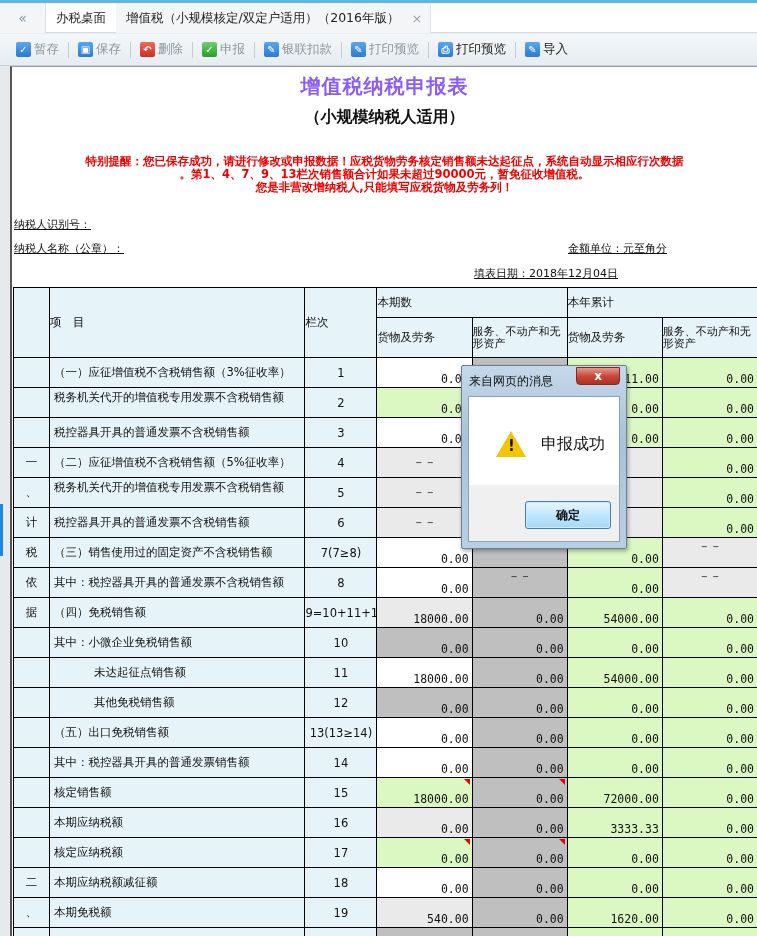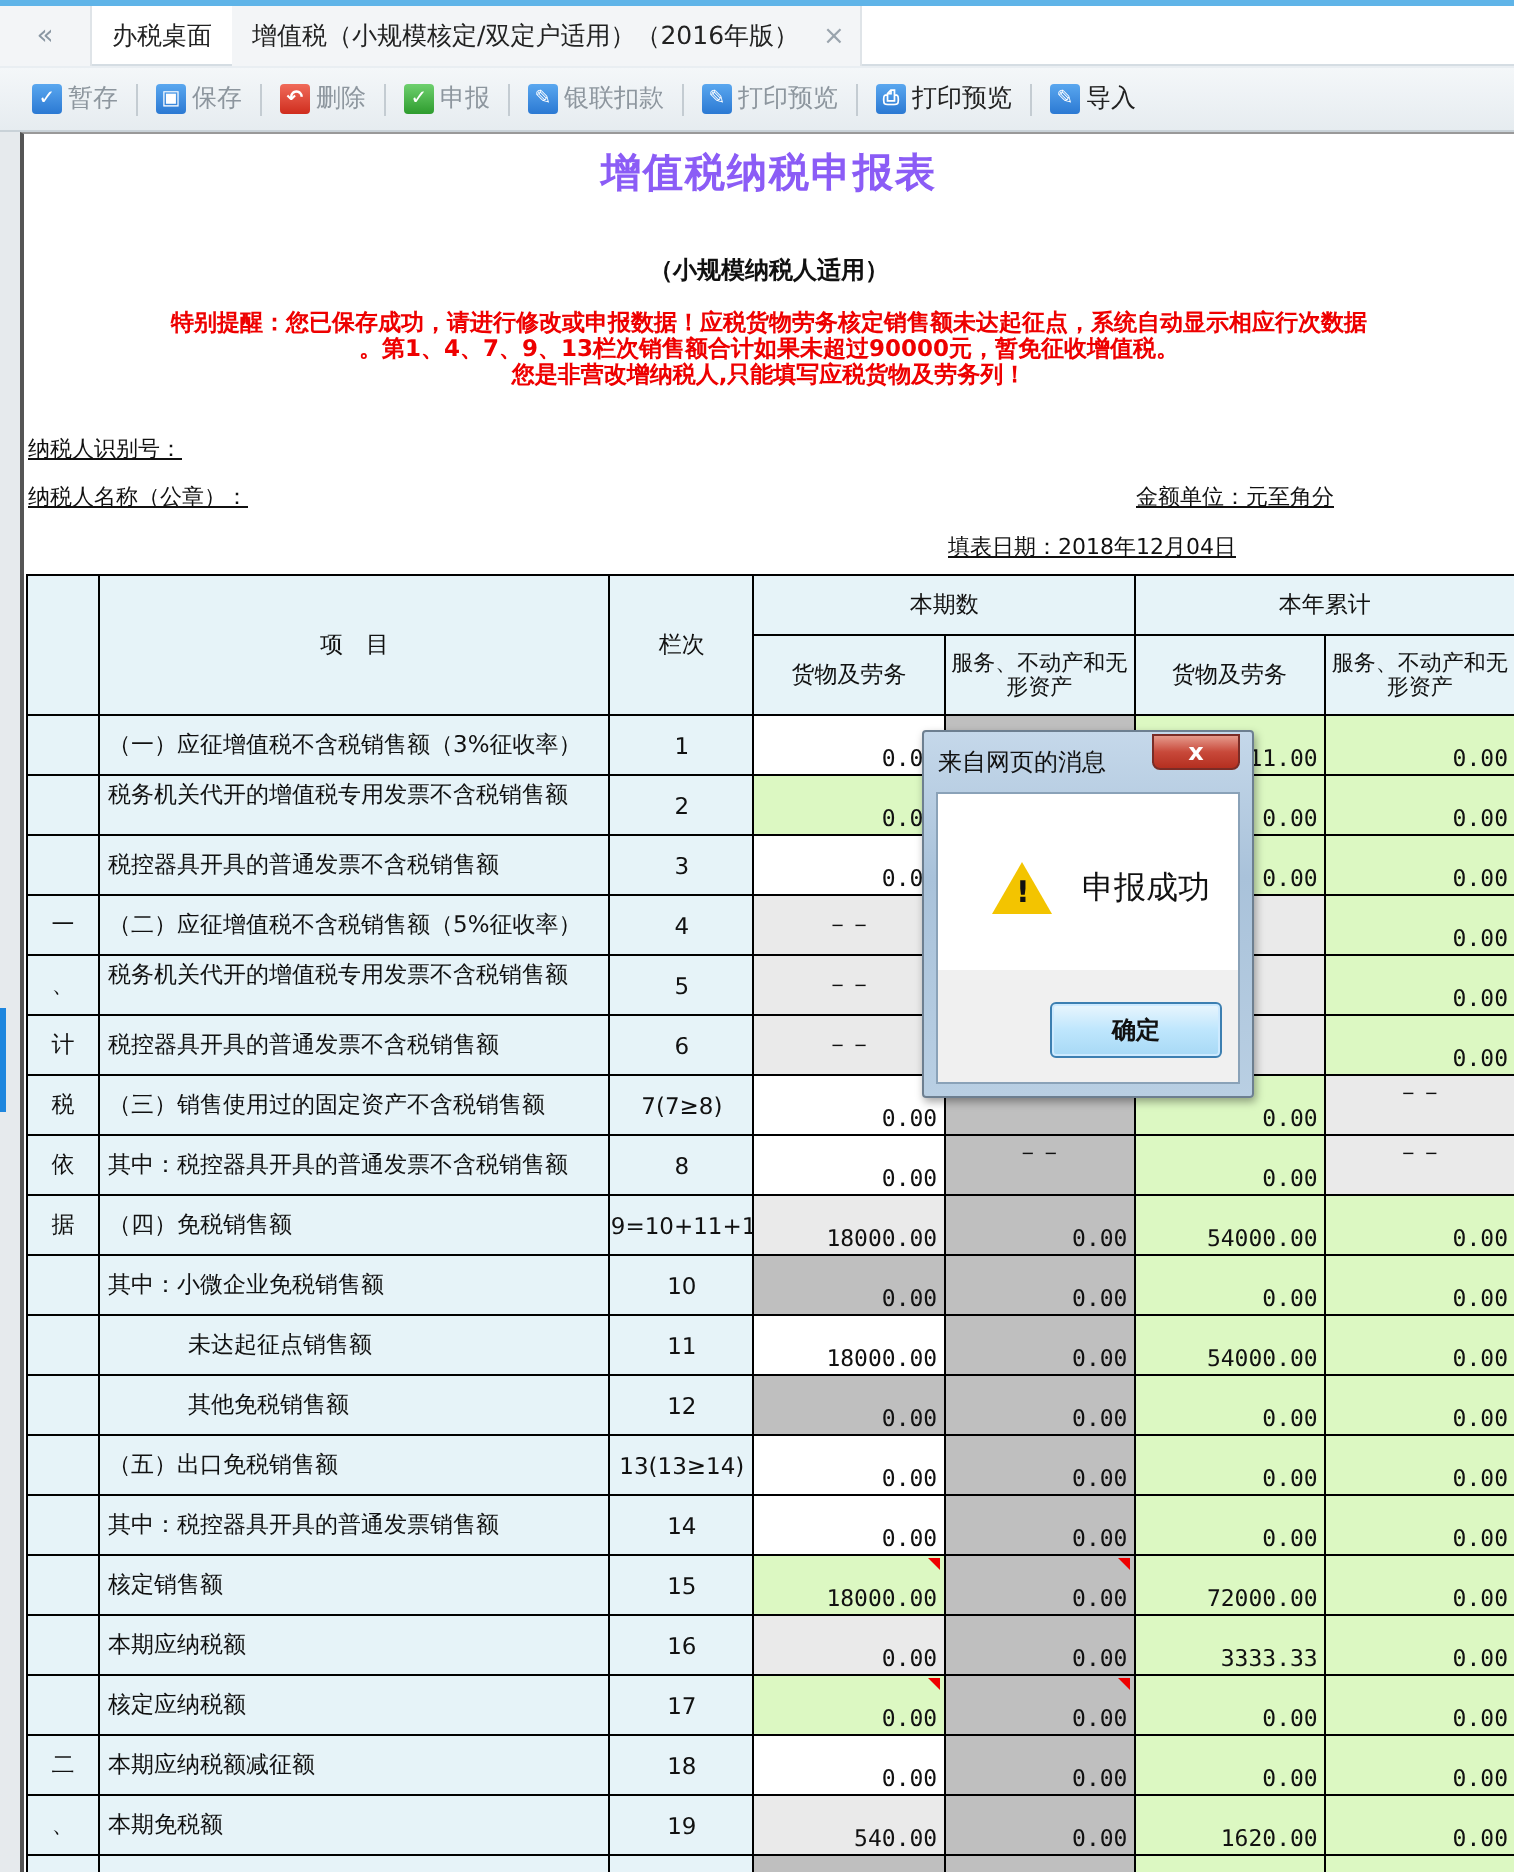--- a/index.html
+++ b/index.html
@@ -16,26 +16,26 @@
   .tb-btn.enabled { color: #222; }
   .tb-ico { width: 15px; height: 15px; border-radius: 2px; margin-right: 3px; display: inline-flex; align-items: center; justify-content: center; font-size: 10px; color: #fff; font-weight: bold; }
   .ico-blue { background: linear-gradient(#5aa7ef, #2b79d3); }
   .ico-red { background: linear-gradient(#f06b5a, #cf2d1e); }
   .ico-green { background: linear-gradient(#6ed06e, #2e9c2e); }
   .tb-sep { width: 1px; height: 16px; background: #c4ccd2; margin: 0 9px; }
   .doc { position: absolute; left: 10px; top: 66px; width: 747px; height: 870px; background: #fff; border-left: 2px solid #555; border-top: 1px solid #999; overflow: hidden; }
   .leftbar { position: absolute; left: 0; top: 66px; width: 10px; height: 870px; background: #e6eaed; }
   .leftbar-tab { position: absolute; left: 0; top: 438px; width: 3px; height: 52px; background: #1e86de; }
   .doc-title { position: absolute; left: 0; width: 745px; top: 6px; text-align: center; font-size: 20px; font-weight: bold; color: #8b5cf6; font-family: "DejaVu Serif", serif; letter-spacing: 1px; }
-  .doc-subtitle { position: absolute; left: 0; width: 745px; top: 40px; text-align: center; font-size: 12px; font-weight: bold; color: #111; margin-top: 20px; }
+  .doc-subtitle { position: absolute; left: 0; width: 745px; top: 40px; text-align: center; font-size: 16px; font-weight: bold; color: #111; }
   .notice { position: absolute; left: 0; width: 745px; top: 88px; text-align: center; font-size: 11.5px; font-weight: bold; color: #ee0000; line-height: 13px; }
   .meta { position: absolute; font-size: 11px; color: #111; white-space: nowrap; text-decoration: underline; }
   table.form { position: absolute; left: 1px; top: 220px; border-collapse: collapse; table-layout: fixed; width: 745px; }
   table.form td { border: 1px solid #000; font-size: 11.5px; color: #111; height: 30px; overflow: hidden; white-space: nowrap; }
-  .hdr { background: #e6f3f8; text-align: center; }
+  .hdr { background: #e6f3f8; }
   .c-side { width: 36px; background: #e6f3f8; text-align: center; }
   .c-item { width: 255px; background: #e6f3f8; padding-left: 4px; }
   .c-col { width: 72px; background: #e6f3f8; text-align: center; font-size: 10.5px; }
   .val { text-align: right; vertical-align: bottom; padding: 0 3px 1px 0; font-family: "DejaVu Sans Mono", monospace; font-size: 10.5px; position: relative; }
   .v-white { background: #ffffff; }
   .v-green { background: #dcf8c2; }
   .v-lgray { background: #eaeaea; }
   .v-dgray { background: #bfbfbf; }
   .dash { text-align: center; vertical-align: middle; font-family: "DejaVu Sans Mono", monospace; }
   .dash-top { text-align: center; vertical-align: top; padding-top: 1px; font-family: "DejaVu Sans Mono", monospace; }

